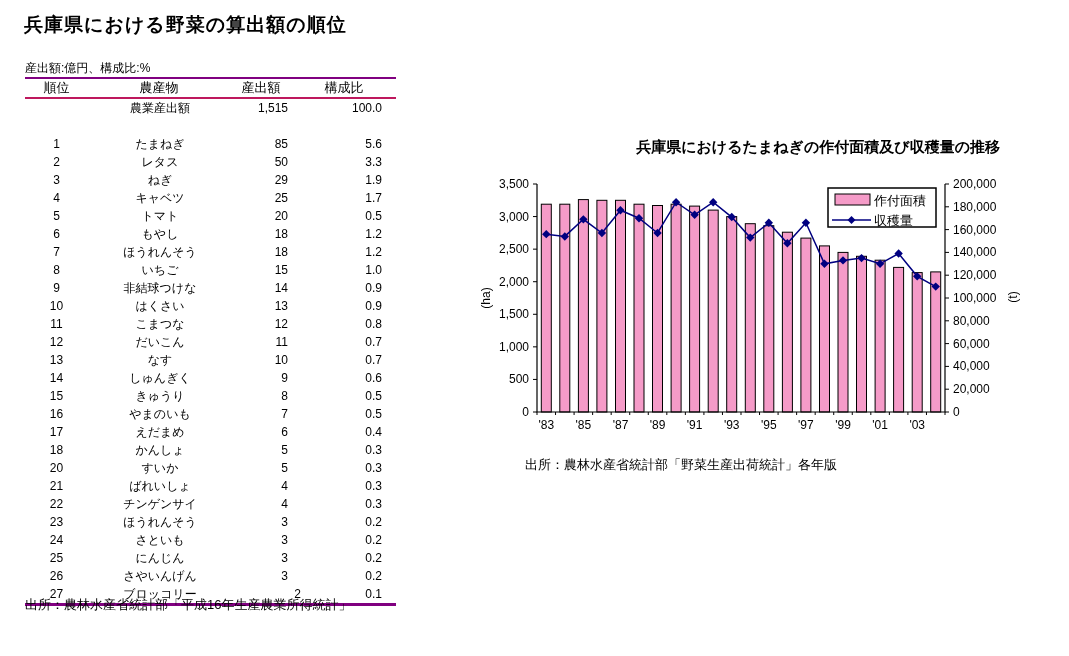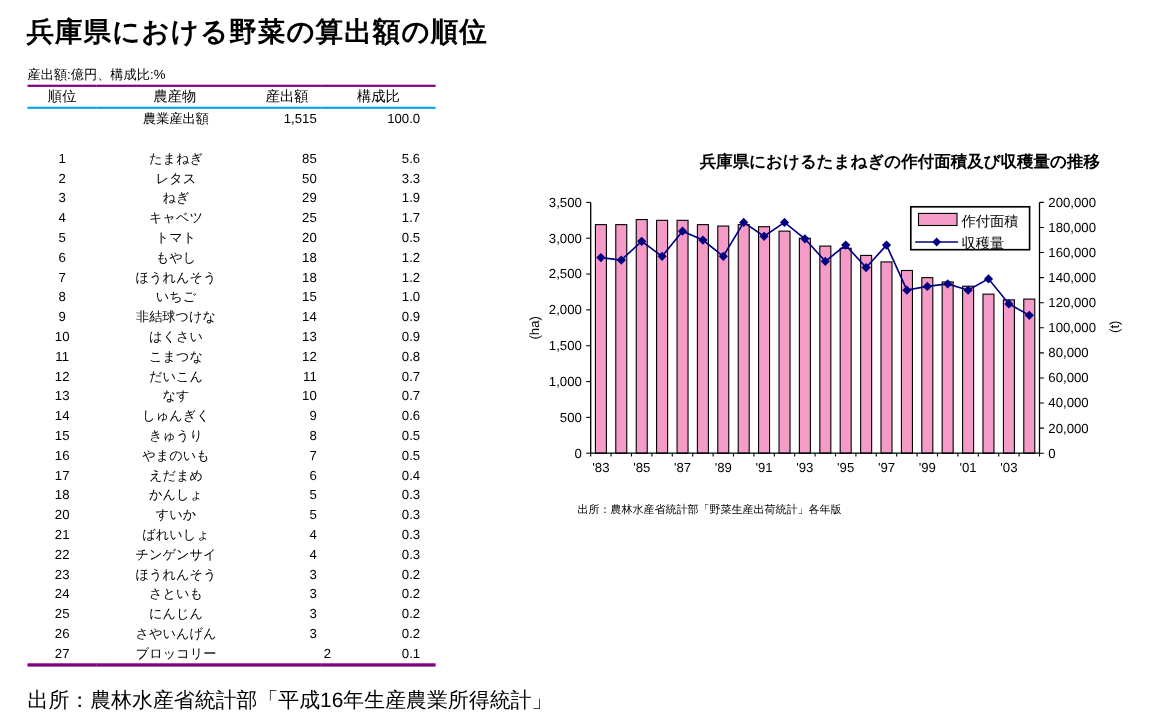--- a/index.html
+++ b/index.html
@@ -6,57 +6,57 @@
   html,body { margin:0; padding:0; }
   body {
     width:1069px; height:656px; background:#fff; color:#000;
     font-family:"Liberation Sans","DejaVu Sans",sans-serif;
     position:relative; overflow:hidden;
   }
   .abs { position:absolute; }
 
   
   #doc-title {
-    left:24px; top:12px; font-size:25px; font-weight:bold; letter-spacing:1px;
+    left:24px; top:12px; font-size:19px; font-weight:bold; letter-spacing:1px;
     white-space:nowrap;
   }
   #unit-note {
     left:25px; top:60px; width:371px; text-align:left; font-size:12px;
     padding-right:14px; white-space:nowrap;
   }
   #rank-table-wrap { left:25px; top:77px; width:371px; }
   table#rank-table {
     border-collapse:collapse; table-layout:fixed; width:371px;
     border-top:2px solid #800080; border-bottom:3px solid #800080;
     font-size:12px;
   }
   #rank-table col.g1 { width:63px; }
   #rank-table col.g2 { width:142px; }
   #rank-table col.g3 { width:62px; }
   #rank-table col.g4 { width:104px; }
-  #rank-table thead tr { border-bottom:2px solid #0ea5e9; height:20px;margin-top:26px; }
+  #rank-table thead tr { border-bottom:2px solid #be185d; height:20px;margin-top:26px; }
   #rank-table th { font-weight:normal; font-size:13px; text-align:center; padding:0; }
   #rank-table tbody tr { height:18px; }
   #rank-table tbody tr.spacer { height:18px; }
   #rank-table td { padding:0; line-height:18px; white-space:nowrap; }
   #rank-table td.c-rank  { text-align:center; }
   #rank-table td.c-name  { text-align:center; padding-left:2px; }
   #rank-table td.c-out   { text-align:right; padding-right:4px; }
   #rank-table td.c-share { text-align:right; padding-right:14px; }
   #rank-table tbody tr:last-child td.c-out { transform:translateX(13px); }
-  #table-source { left:25px; top:624px; font-size:19px; white-space:nowrap; }
+  #table-source { left:25px; top:596px; font-size:13px; white-space:nowrap; }
 
   
   #chart-title {
     left:480px; top:138px; width:520px; text-align:right;
     font-size:15px; font-weight:bold; white-space:nowrap;
   }
   #chart-box { left:480px; top:130px; width:589px; height:320px; }
   #chart-svg text { font-family:"Liberation Sans","DejaVu Sans",sans-serif; }
-  #chart-source { left:525px; top:456px; font-size:10px; white-space:nowrap; }
+  #chart-source { left:525px; top:456px; font-size:13px; white-space:nowrap; }
 </style>
 </head>
 <body>
 
 <div class="abs" id="doc-title">兵庫県における野菜の算出額の順位</div>
 
 <div class="abs" id="unit-note">産出額:億円、構成比:%</div>
 
 <div class="abs" id="rank-table-wrap">
   <table id="rank-table">

